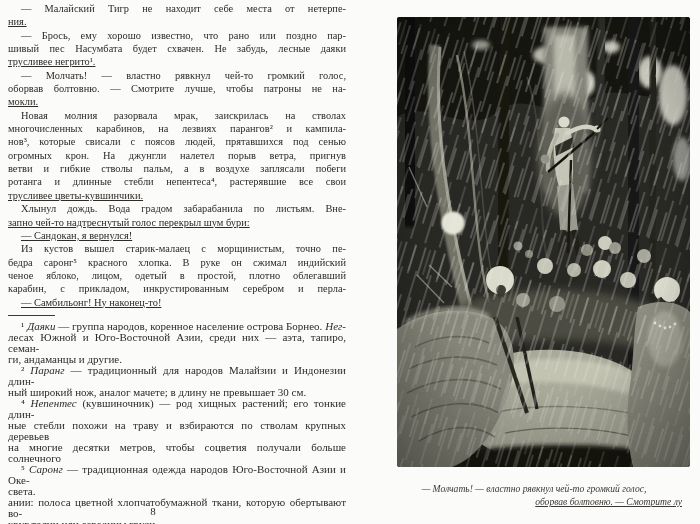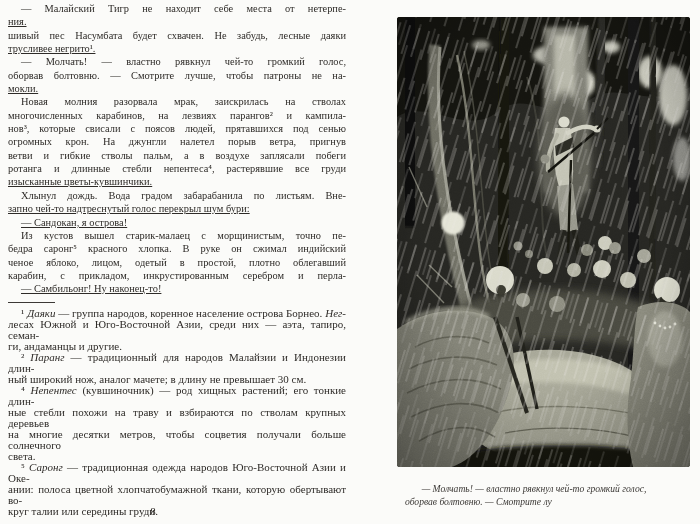--- a/index.html
+++ b/index.html
@@ -42,73 +42,74 @@
   .illustration{
     position:absolute;left:397px;top:17px;width:293px;height:450px;
     border-radius:3px;overflow:hidden;background:#262622;
   }
   .illustration svg{display:block;width:293px;height:450px;}
   .caption{
     position:absolute;left:386px;top:482px;width:296px;
     font-style:italic;font-size:9.6px;line-height:13.2px;color:#3b3835;
   }
   .cap-l1{text-align:center;}
-  .cap-l2{text-align:left;padding-left:19px;}
+  .cap-l2{text-align:right;padding-left:19px;text-decoration:underline;}
   .watermark{
     position:absolute;left:549px;top:485px;
     font-family:"Liberation Sans","DejaVu Sans",sans-serif;
     font-size:24px;font-weight:700;letter-spacing:0.5px;
     color:#cbcbc8;
     text-shadow:0 1px 0 #ffffff,0 2px 3px #ffffff,0 -1px 1px #b3b3b0;
     opacity:0.97;
     margin-top:48px;
   }
 </style>
 </head>
 <body>
 
 <div class="stage">
 
   <div class="text-col">
     <div>
         <div class="bline first">— Малайский Тигр не находит себе места от нетерпе-</div>
         <div class="bline last">ния.</div>
+        <div class="bline first">— Брось, ему хорошо известно, что рано или поздно пар-</div>
         <div class="bline">шивый пес Насумбата будет схвачен. Не забудь, лесные даяки</div>
         <div class="bline last">трусливее негрито¹.</div>
         <div class="bline first">— Молчать! — властно рявкнул чей-то громкий голос,</div>
         <div class="bline">оборвав болтовню. — Смотрите лучше, чтобы патроны не на-</div>
         <div class="bline last">мокли.</div>
         <div class="bline first">Новая молния разорвала мрак, заискрилась на стволах</div>
         <div class="bline">многочисленных карабинов, на лезвиях парангов² и кампила-</div>
         <div class="bline">нов³, которые свисали с поясов людей, прятавшихся под сенью</div>
         <div class="bline">огромных крон. На джунгли налетел порыв ветра, пригнув</div>
         <div class="bline">ветви и гибкие стволы пальм, а в воздухе заплясали побеги</div>
-        <div class="bline">ротанга и длинные стебли непентеса⁴, растерявшие все груди</div>
-        <div class="bline last">изысканные цветы-кувшинчики.</div>
+        <div class="bline">ротанга и длинные стебли непентеса⁴, растерявшие все свои</div>
+        <div class="bline last">трусливее цветы-кувшинчики.</div>
         <div class="bline first">Хлынул дождь. Вода градом забарабанила по листьям. Вне-</div>
         <div class="bline last">запно чей-то надтреснутый голос перекрыл шум бури:</div>
-        <div class="bline first last">— Сандокан, я острова!</div>
+        <div class="bline first last">— Сандокан, я вернулся!</div>
         <div class="bline first">Из кустов вышел старик-малаец с морщинистым, точно пе-</div>
         <div class="bline">бедра саронг⁵ красного хлопка. В руке он сжимал индийский</div>
         <div class="bline">ченое яблоко, лицом, одетый в простой, плотно облегавший</div>
         <div class="bline">карабин, с прикладом, инкрустированным серебром и перла-</div>
         <div class="bline first last">— Самбильонг! Ну наконец-то!</div>
       </div>
     <div class="fn-rule"></div>
     <div>
         <div class="fline first">¹ <i>Даяки</i> — группа народов, коренное население острова Борнео. <i>Нег-</i></div>
         <div class="fline">лесах Южной и Юго-Восточной Азии, среди них — аэта, тапиро, семан-</div>
         <div class="fline last">ги, андаманцы и другие.</div>
         <div class="fline first">² <i>Паранг</i> — традиционный для народов Малайзии и Индонезии длин-</div>
         <div class="fline last">ный широкий нож, аналог мачете; в длину не превышает 30 см.</div>
         <div class="fline first">⁴ <i>Непентес</i> (кувшиночник) — род хищных растений; его тонкие длин-</div>
         <div class="fline">ные стебли похожи на траву и взбираются по стволам крупных деревьев</div>
         <div class="fline">на многие десятки метров, чтобы соцветия получали больше солнечного</div>
+        <div class="fline first">⁵ <i>Саронг</i> — традиционная одежда народов Юго-Восточной Азии и Оке-</div>
         <div class="fline last">света.</div>
-        <div class="fline first">⁵ <i>Саронг</i> — традиционная одежда народов Юго-Восточной Азии и Оке-</div>
         <div class="fline">ании: полоса цветной хлопчатобумажной ткани, которую обертывают во-</div>
         <div class="fline last">круг талии или середины груди.</div>
       </div>
   </div>
   <div class="page-number">8</div>
 
   <div class="illustration">
     <svg viewBox="0 0 293 450" width="293" height="450" preserveAspectRatio="none">
       <defs>
         <filter id="b1" x="-20%" y="-20%" width="140%" height="140%">

